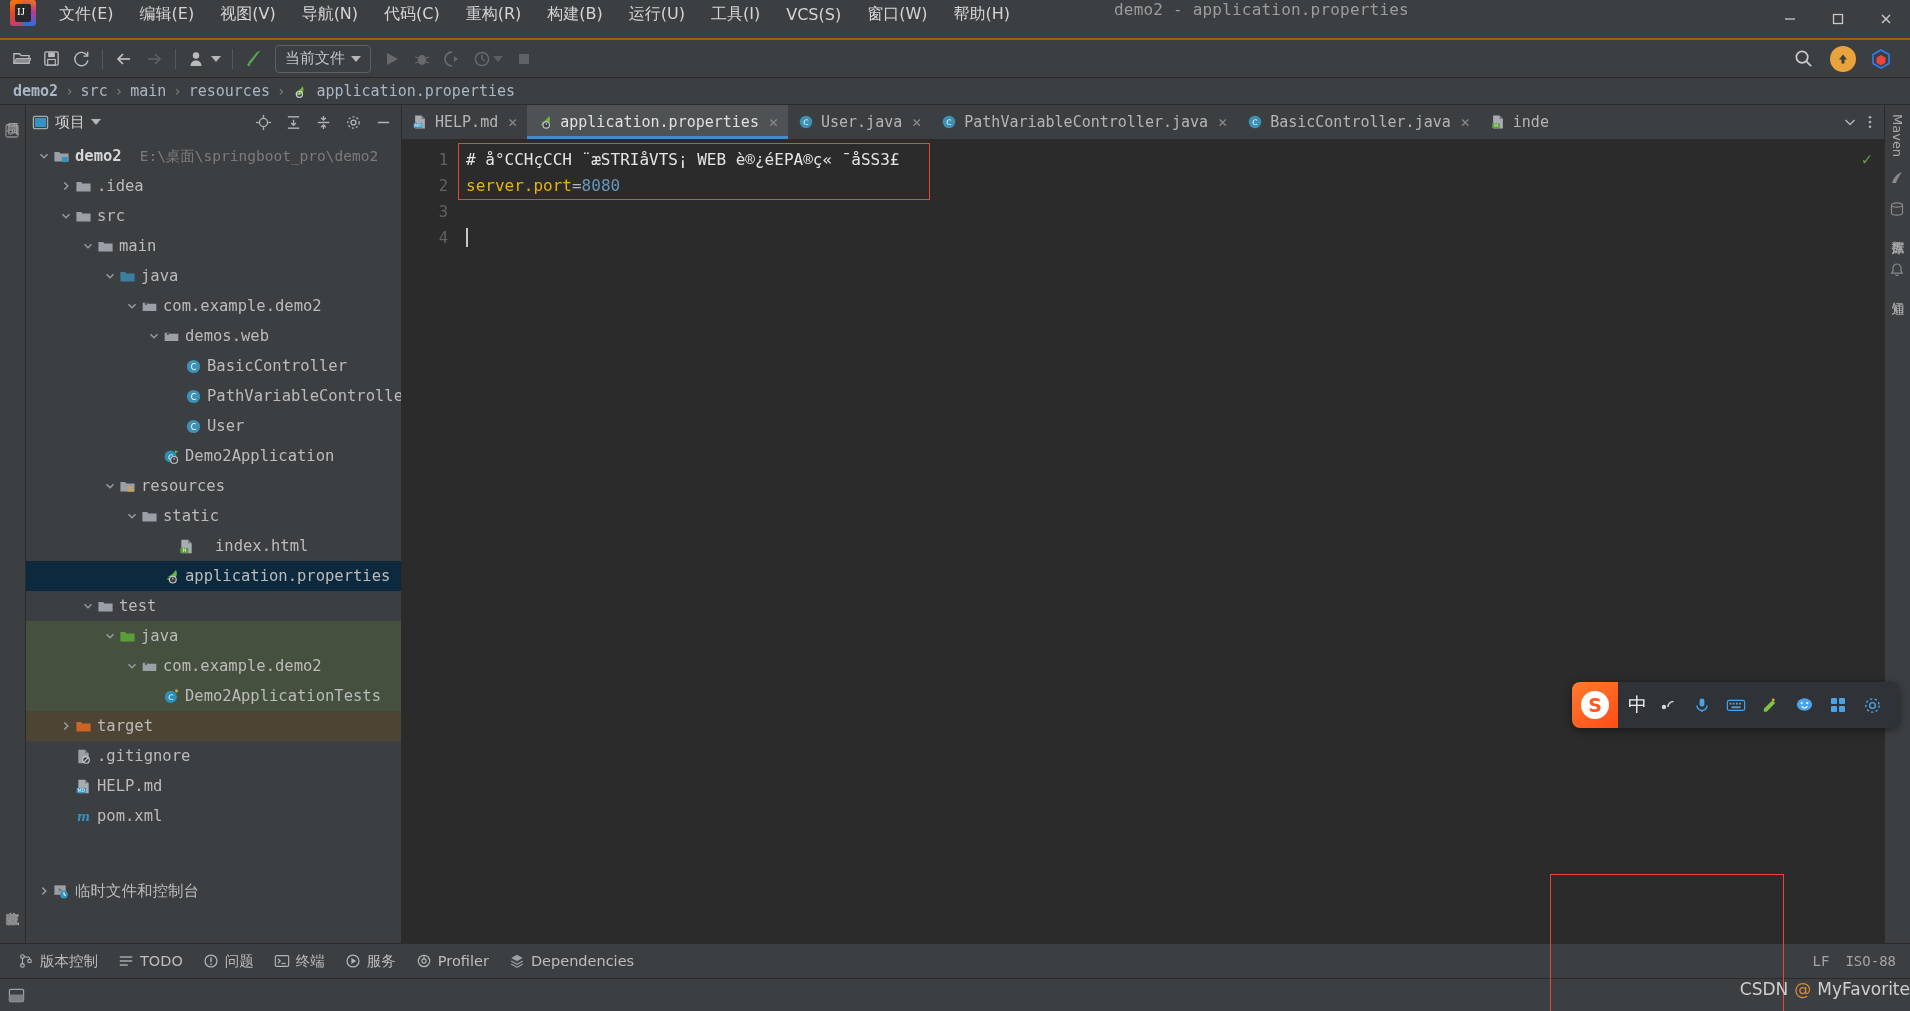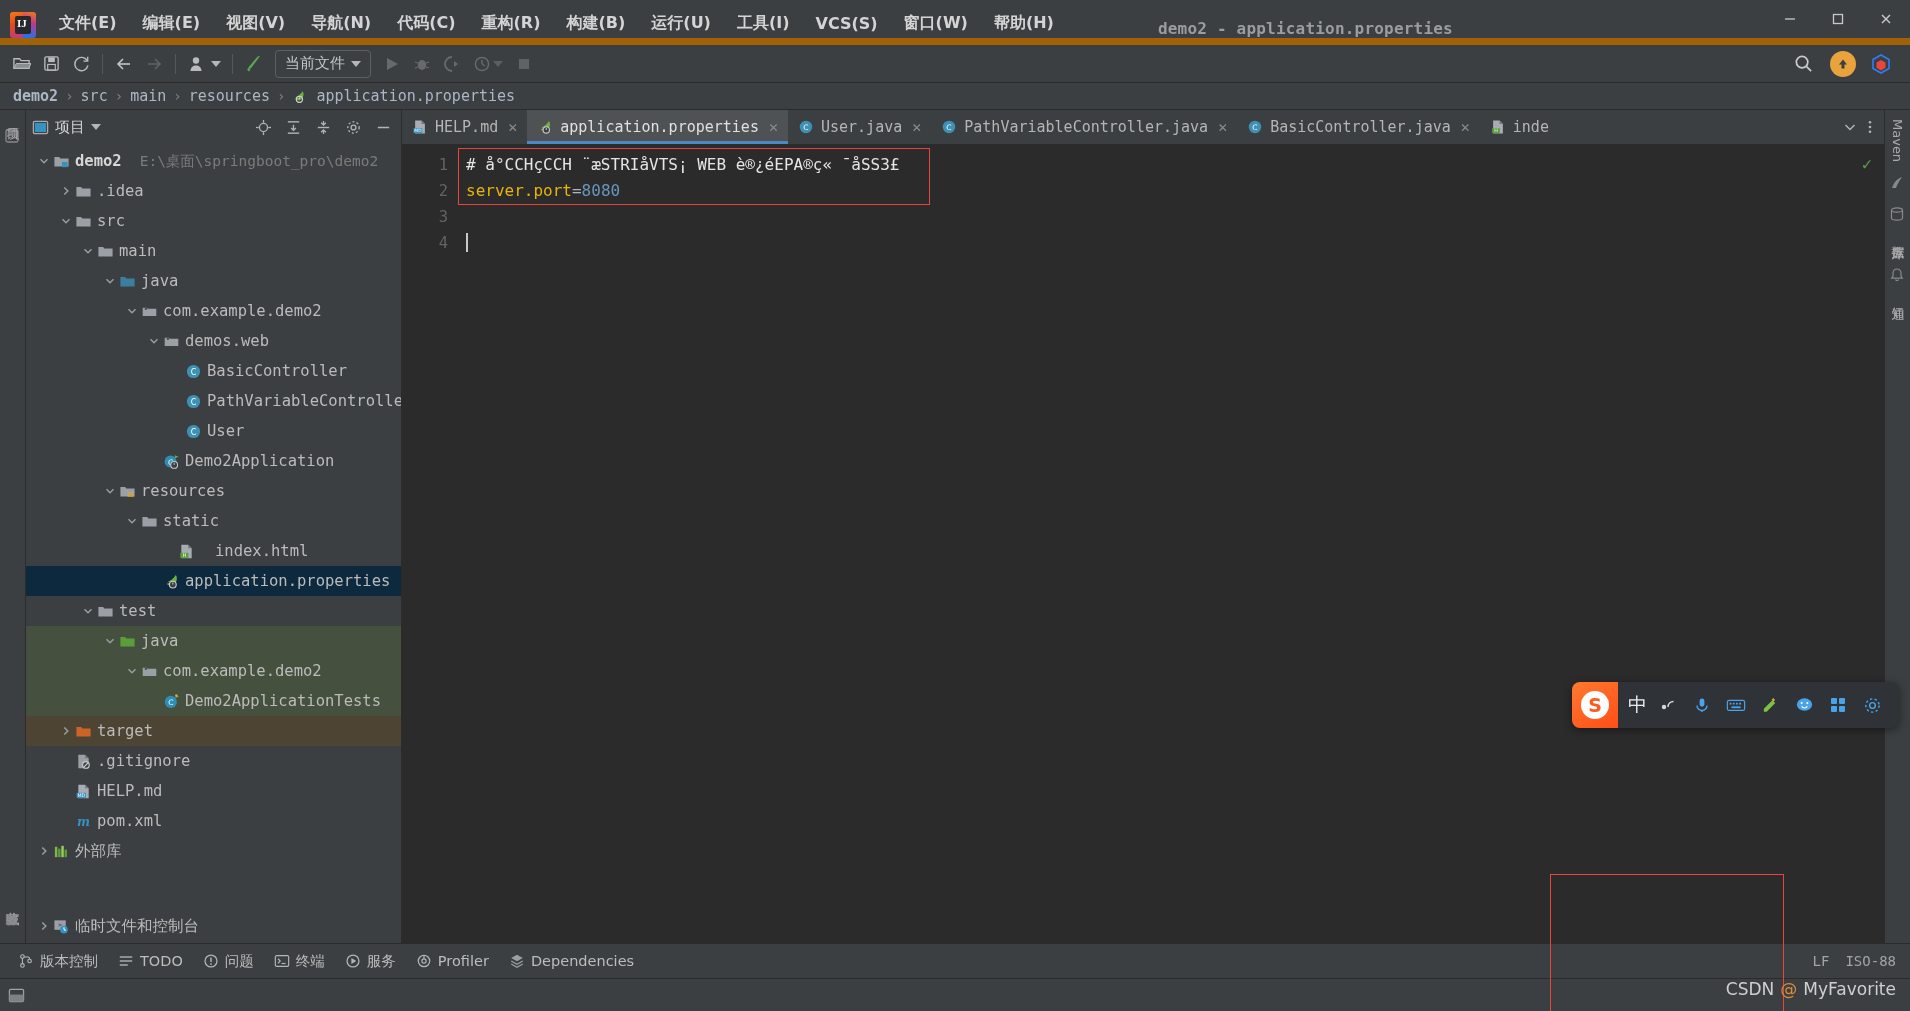--- a/index.html
+++ b/index.html
@@ -5,21 +5,21 @@
   html,body{margin:0;padding:0;background:#3c3f41;}
   body{
     width:1910px;height:1011px;overflow:hidden;
     font-family:"Liberation Sans","DejaVu Sans",sans-serif;
     font-size:15px;color:#bbbbbb;
     -webkit-font-smoothing:antialiased;
   }
   .app{position:relative;width:1910px;height:1011px;background:#3c3f41;display:flex;flex-direction:column;}
 
   
-  .titlebar{height:38px;background:#3c3f41;display:flex;align-items:flex-end;flex:0 0 38px;border-bottom:7px solid #a16207;font-weight:bold;}
+  .titlebar{height:38px;background:#3c3f41;display:flex;align-items:flex-start;flex:0 0 38px;border-bottom:2px solid #a16207;}
   .logo{width:26px;height:26px;margin:0 10px 0 10px;position:relative;flex:0 0 auto;}
   .logo .l1{position:absolute;left:0;top:0;width:13px;height:26px;background:linear-gradient(160deg,#f97a12 0%,#e5481b 45%,#b93b8f 100%);border-radius:3px 0 0 3px;}
   .logo .l2{position:absolute;right:0;top:0;width:13px;height:26px;background:linear-gradient(200deg,#f97a12 0%,#b93b8f 40%,#087cfa 100%);border-radius:0 3px 3px 0;}
   .logo .lin{position:absolute;left:5px;top:4px;width:16px;height:18px;background:#27282c;border-radius:2px;}
   .logo .lt{position:absolute;left:7px;top:5px;color:#fff;font-size:11px;font-family:"Liberation Serif",serif;}
   .menubar{display:flex;align-items:center;gap:0px;}
   .menu-item{padding:4px 13px;font-size:16px;color:#d4d4d4;font-family:"DejaVu Sans",sans-serif;cursor:default;white-space:nowrap;}
   .win-title{margin-left:91px;color:#9a9c9e;font-size:16px;font-family:"DejaVu Sans Mono","Liberation Mono",monospace;letter-spacing:.2px;white-space:nowrap;}
   .win-ctrl{margin-left:auto;display:flex;align-items:center;height:38px;}
   .wb{width:48px;height:38px;display:flex;align-items:center;justify-content:center;color:#c8c8c8;font-size:17px;}
@@ -97,21 +97,21 @@
   .bottom-strip{height:32px;background:#3c3f41;display:flex;align-items:center;padding-left:8px;flex:0 0 32px;border-top:1px solid #2b2b2b;}
 
   
   .ime{position:absolute;left:1572px;top:682px;height:46px;display:flex;align-items:center;background:#2f3337;border-radius:8px;padding:0 10px 0 0;box-shadow:0 2px 8px rgba(0,0,0,.45);}
   .ime-logo{width:46px;height:46px;border-radius:8px 0 0 8px;background:linear-gradient(145deg,#ff7a2f,#ff4d17);display:flex;align-items:center;justify-content:center;margin-right:6px;}
   .ime-logo .inner{width:28px;height:28px;border-radius:50%;background:#fff;display:flex;align-items:center;justify-content:center;color:#ff5a1f;font-size:19px;font-weight:bold;font-family:"DejaVu Sans",sans-serif;}
   .ime-ic{width:34px;height:40px;display:flex;align-items:center;justify-content:center;color:#d5d9dc;font-size:17px;}
   .ime-cn{color:#e8ebed;font-size:19px;font-family:"DejaVu Sans",sans-serif;padding:0 4px;}
 
   
-  .wm{position:absolute;right:14px;bottom:12px;color:#cfcfcf;font-size:17px;display:flex;align-items:center;gap:6px;font-family:"DejaVu Sans",sans-serif;}
+  .wm{position:absolute;right:0;bottom:12px;color:#cfcfcf;font-size:17px;display:flex;align-items:center;gap:6px;font-family:"DejaVu Sans",sans-serif;}
   .wm .at{color:#d98a3a;}
   .redbox2{position:absolute;border:1.5px solid #e8453c;}
   
   svg{display:block;}
 </style>
 </head>
 <body>
 
 <div class="app">
 
@@ -630,36 +630,20 @@
             <span class="tlabel">HELP.md</span>
           </div>
           <div class="row" style="padding-left: 32px;">
             <span class="arrow"></span>
             <span class="ticon">
               <svg width="17" height="17" viewBox="0 0 18 18">
                 <text x="9" y="14" font-size="13" fill="#3592c4" text-anchor="middle" font-family="DejaVu Serif" font-style="italic" font-weight="bold">m</text>
               </svg>
             </span>
             <span class="tlabel">pom.xml</span>
-          </div>
-          <div class="row" style="padding-left: 10px;">
-            <span class="arrow">
-              <svg width="12" height="12" viewBox="0 0 12 12">
-                <path d="M4.3 2.5L7.8 6l-3.5 3.5" fill="none" stroke="#9a9c9e" stroke-width="1.5"></path>
-              </svg>
-            </span>
-            <span class="ticon">
-              <svg width="17" height="17" viewBox="0 0 18 18">
-                <rect x="2" y="4" width="2.6" height="11" fill="#7fb84a"></rect>
-                <rect x="5.4" y="6" width="2.6" height="9" fill="#5a9e3a"></rect>
-                <rect x="8.8" y="3" width="2.6" height="12" fill="#9ccb5e"></rect>
-                <rect x="12.2" y="7" width="2.6" height="8" fill="#5a9e3a"></rect>
-              </svg>
-            </span>
-            <span class="tlabel">外部库</span>
           </div>
           <div class="row" style="padding-left: 10px; margin-top: 45px;">
             <span class="arrow">
               <svg width="12" height="12" viewBox="0 0 12 12">
                 <path d="M4.3 2.5L7.8 6l-3.5 3.5" fill="none" stroke="#9a9c9e" stroke-width="1.5"></path>
               </svg>
             </span>
             <span class="ticon">
               <svg width="17" height="17" viewBox="0 0 18 18">
                 <rect x="1.5" y="2.5" width="12" height="10" fill="#9aa0a6"></rect>

